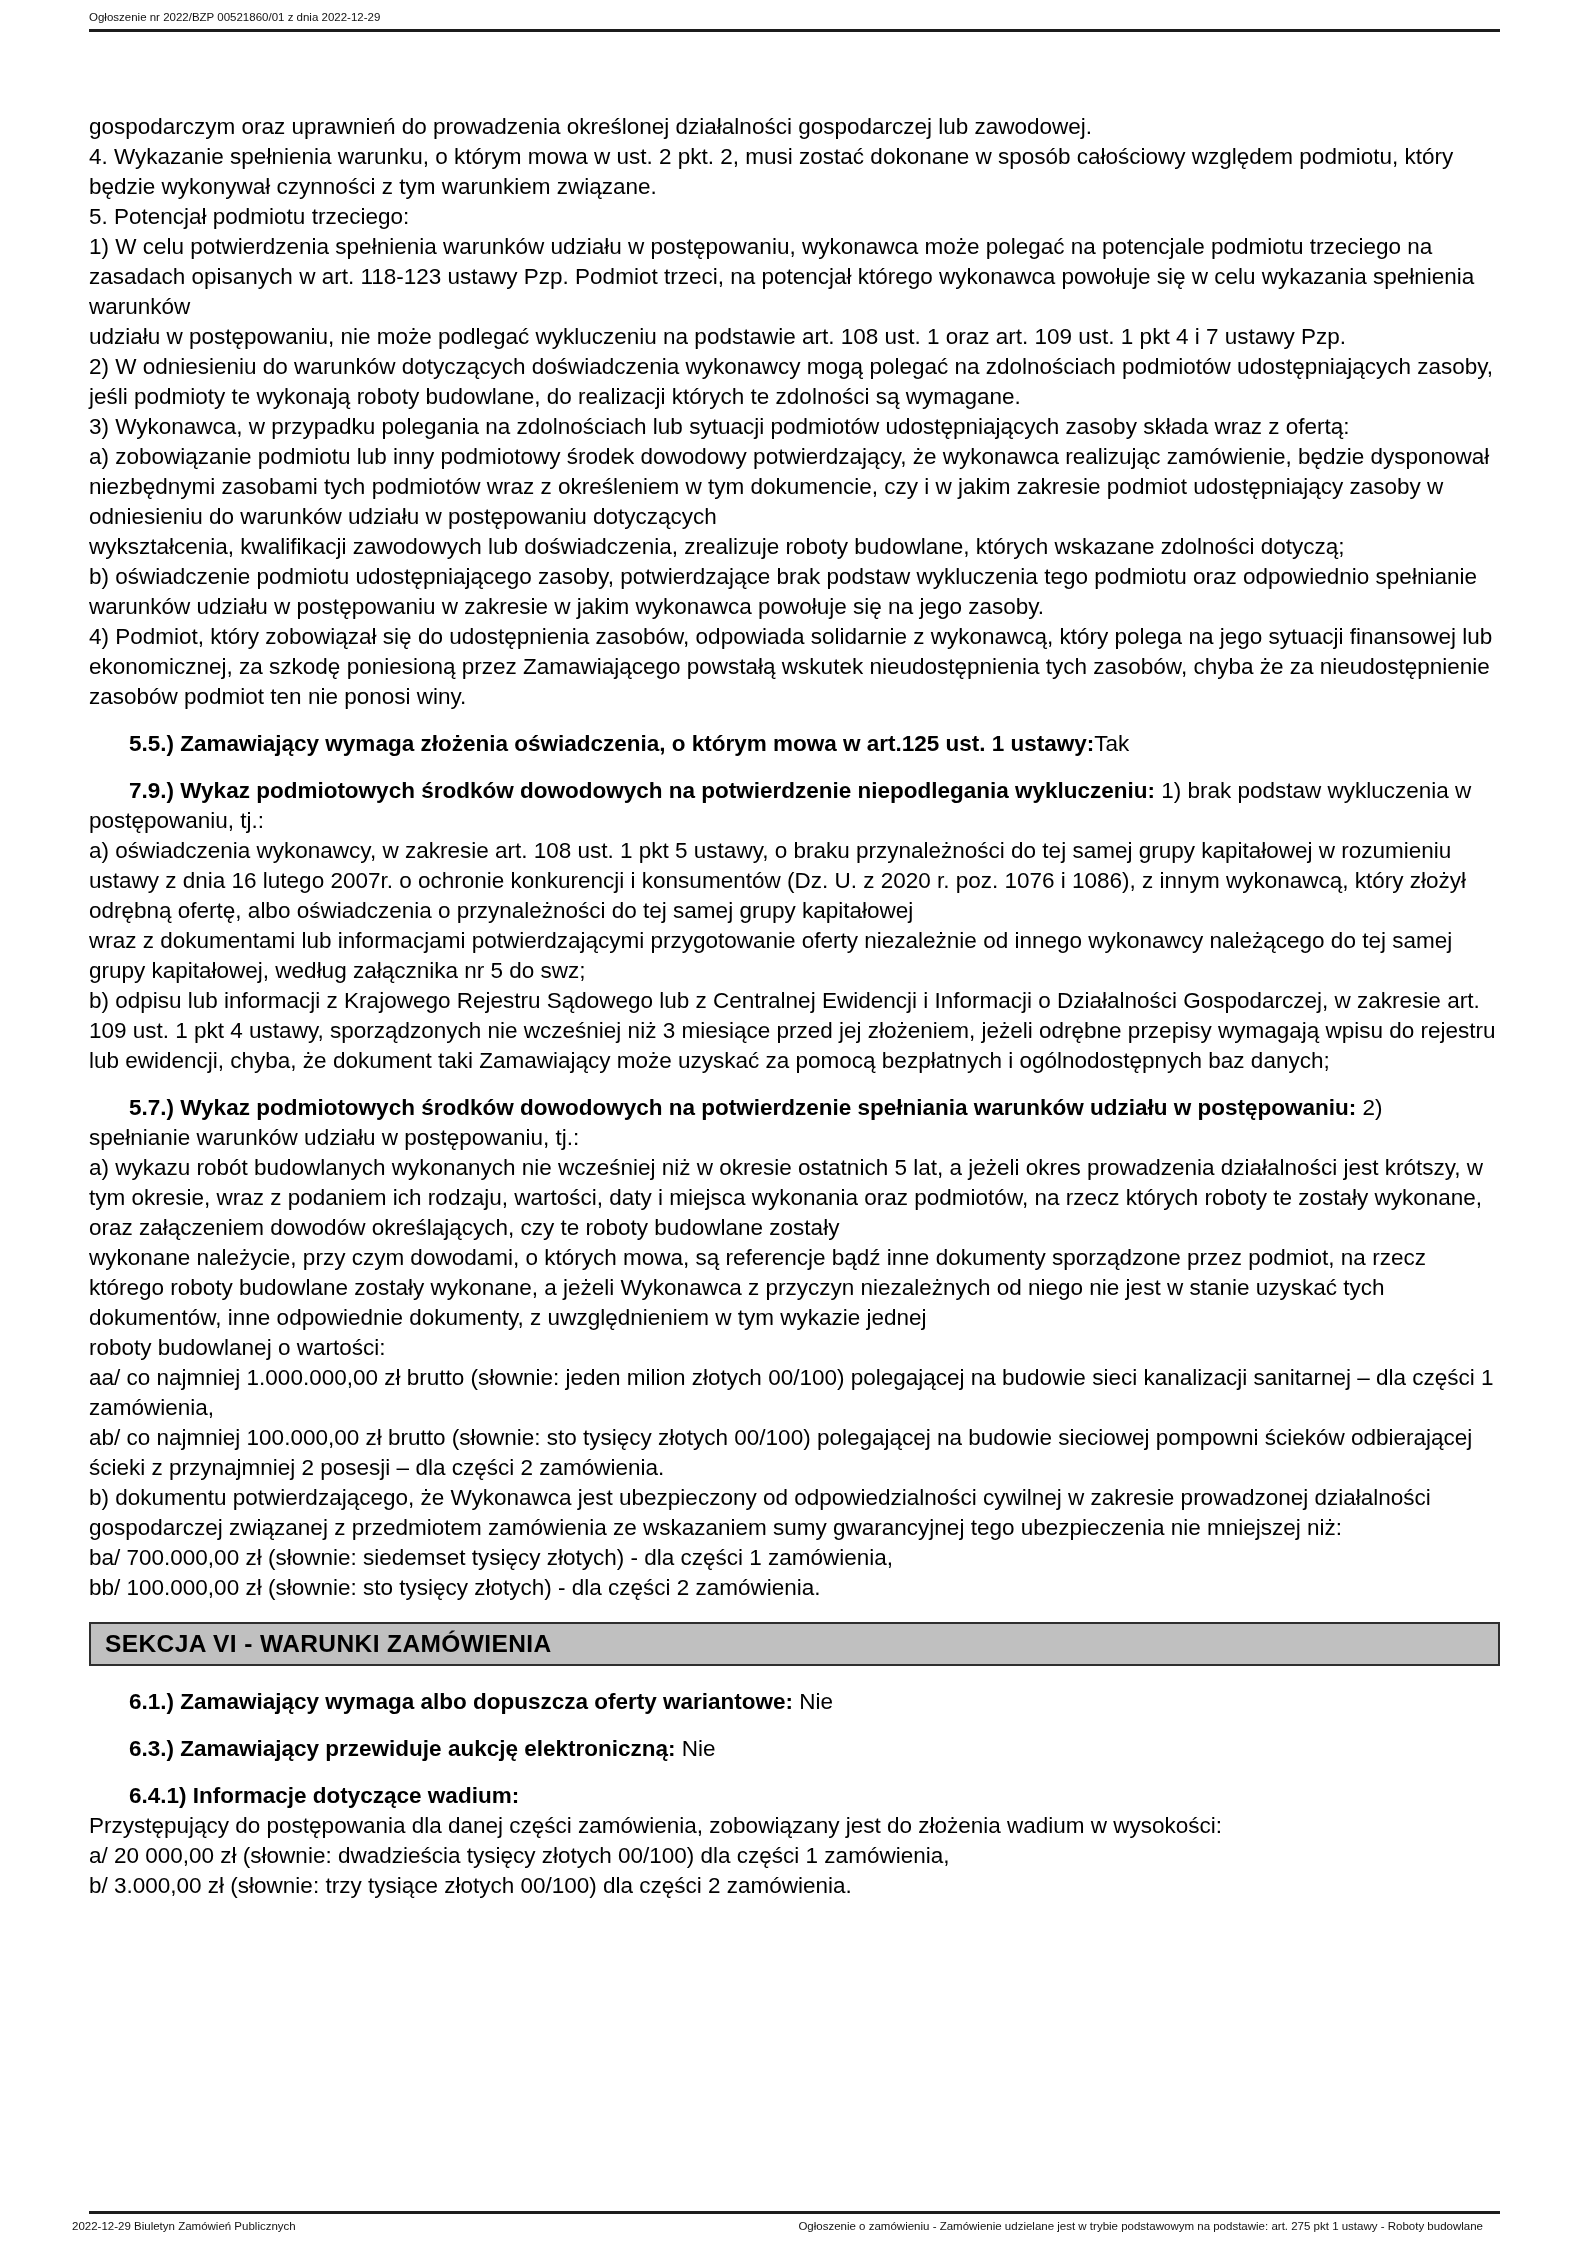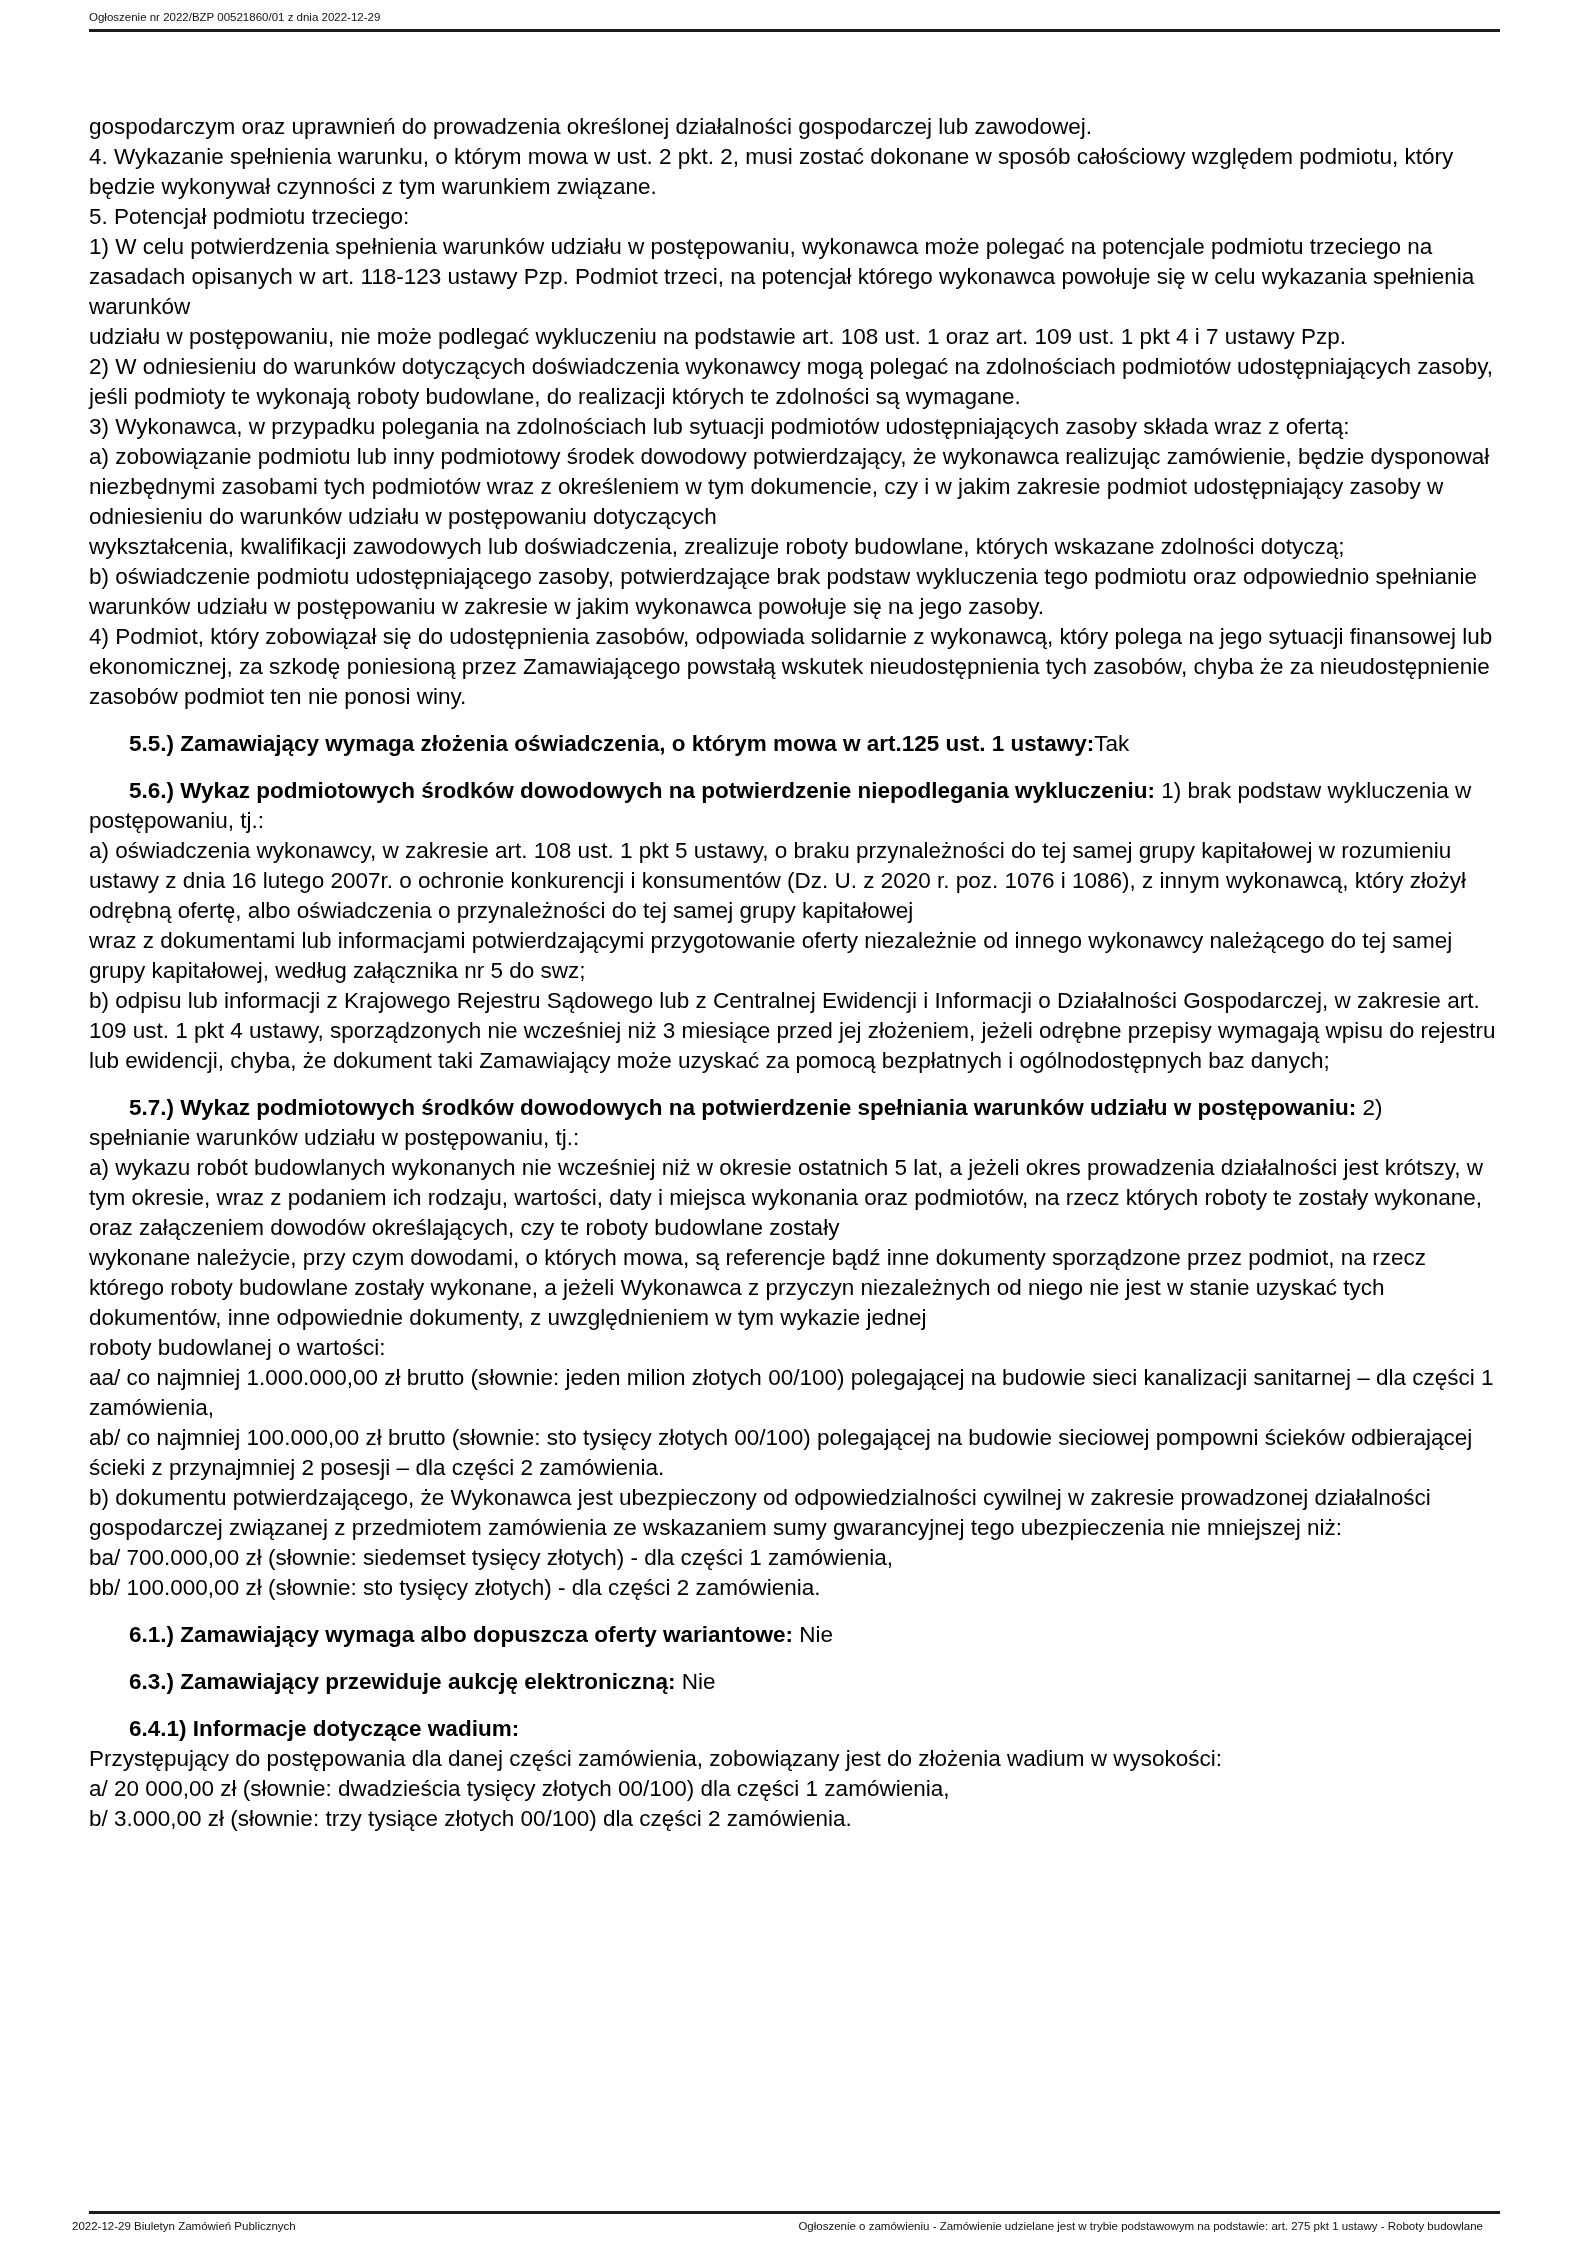--- a/index.html
+++ b/index.html
@@ -87,36 +87,37 @@
 2) W odniesieniu do warunków dotyczących doświadczenia wykonawcy mogą polegać na zdolnościach podmiotów udostępniających zasoby, jeśli podmioty te wykonają roboty budowlane, do realizacji których te zdolności są wymagane.
 3) Wykonawca, w przypadku polegania na zdolnościach lub sytuacji podmiotów udostępniających zasoby składa wraz z ofertą:
 a) zobowiązanie podmiotu lub inny podmiotowy środek dowodowy potwierdzający, że wykonawca realizując zamówienie, będzie dysponował niezbędnymi zasobami tych podmiotów wraz z określeniem w tym dokumencie, czy i w jakim zakresie podmiot udostępniający zasoby w odniesieniu do warunków udziału w postępowaniu dotyczących
 wykształcenia, kwalifikacji zawodowych lub doświadczenia, zrealizuje roboty budowlane, których wskazane zdolności dotyczą;
 b) oświadczenie podmiotu udostępniającego zasoby, potwierdzające brak podstaw wykluczenia tego podmiotu oraz odpowiednio spełnianie warunków udziału w postępowaniu w zakresie w jakim wykonawca powołuje się na jego zasoby.
 4) Podmiot, który zobowiązał się do udostępnienia zasobów, odpowiada solidarnie z wykonawcą, który polega na jego sytuacji finansowej lub ekonomicznej, za szkodę poniesioną przez Zamawiającego powstałą wskutek nieudostępnienia tych zasobów, chyba że za nieudostępnienie
 zasobów podmiot ten nie ponosi winy.</div>
 
     <div class="block"><b>5.5.) Zamawiający wymaga złożenia oświadczenia, o którym mowa w art.125 ust. 1 ustawy:</b><span>Tak</span></div>
 
-    <div class="block"><b>5.6.) Wykaz podmiotowych środków dowodowych na potwierdzenie niepodlegania wykluczeniu:</b><span> 1) brak podstaw wykluczenia w postępowaniu, tj.:
+    <div class="block"><b>7.9.) Wykaz podmiotowych środków dowodowych na potwierdzenie niepodlegania wykluczeniu:</b><span> 1) brak podstaw wykluczenia w postępowaniu, tj.:
 a) oświadczenia wykonawcy, w zakresie art. 108 ust. 1 pkt 5 ustawy, o braku przynależności do tej samej grupy kapitałowej w rozumieniu ustawy z dnia 16 lutego 2007r. o ochronie konkurencji i konsumentów (Dz. U. z 2020 r. poz. 1076 i 1086), z innym wykonawcą, który złożył odrębną ofertę, albo oświadczenia o przynależności do tej samej grupy kapitałowej
 wraz z dokumentami lub informacjami potwierdzającymi przygotowanie oferty niezależnie od innego wykonawcy należącego do tej samej grupy kapitałowej, według załącznika nr 5 do swz;
 b) odpisu lub informacji z Krajowego Rejestru Sądowego lub z Centralnej Ewidencji i Informacji o Działalności Gospodarczej, w zakresie art. 109 ust. 1 pkt 4 ustawy, sporządzonych nie wcześniej niż 3 miesiące przed jej złożeniem, jeżeli odrębne przepisy wymagają wpisu do rejestru lub ewidencji, chyba, że dokument taki Zamawiający może uzyskać za pomocą bezpłatnych i ogólnodostępnych baz danych;</span></div>
 
     <div class="block"><b>5.7.) Wykaz podmiotowych środków dowodowych na potwierdzenie spełniania warunków udziału w postępowaniu:</b><span> 2)
 spełnianie warunków udziału w postępowaniu, tj.:
 a) wykazu robót budowlanych wykonanych nie wcześniej niż w okresie ostatnich 5 lat, a jeżeli okres prowadzenia działalności jest krótszy, w tym okresie, wraz z podaniem ich rodzaju, wartości, daty i miejsca wykonania oraz podmiotów, na rzecz których roboty te zostały wykonane, oraz załączeniem dowodów określających, czy te roboty budowlane zostały
 wykonane należycie, przy czym dowodami, o których mowa, są referencje bądź inne dokumenty sporządzone przez podmiot, na rzecz którego roboty budowlane zostały wykonane, a jeżeli Wykonawca z przyczyn niezależnych od niego nie jest w stanie uzyskać tych dokumentów, inne odpowiednie dokumenty, z uwzględnieniem w tym wykazie jednej
 roboty budowlanej o wartości:
 aa/ co najmniej 1.000.000,00 zł brutto (słownie: jeden milion złotych 00/100) polegającej na budowie sieci kanalizacji sanitarnej – dla części 1 zamówienia,
 ab/ co najmniej 100.000,00 zł brutto (słownie: sto tysięcy złotych 00/100) polegającej na budowie sieciowej pompowni ścieków odbierającej ścieki z przynajmniej 2 posesji – dla części 2 zamówienia.
 b) dokumentu potwierdzającego, że Wykonawca jest ubezpieczony od odpowiedzialności cywilnej w zakresie prowadzonej działalności gospodarczej związanej z przedmiotem zamówienia ze wskazaniem sumy gwarancyjnej tego ubezpieczenia nie mniejszej niż:
 ba/ 700.000,00 zł (słownie: siedemset tysięcy złotych) - dla części 1 zamówienia,
 bb/ 100.000,00 zł (słownie: sto tysięcy złotych) - dla części 2 zamówienia.</span></div>
 
+    <div class="banner">SEKCJA VI - WARUNKI ZAMÓWIENIA</div>
 
     <div class="block"><b>6.1.) Zamawiający wymaga albo dopuszcza oferty wariantowe:</b><span> Nie</span></div>
 
     <div class="block"><b>6.3.) Zamawiający przewiduje aukcję elektroniczną:</b><span> Nie</span></div>
 
 
     <div class="block"><b>6.4.1) Informacje dotyczące wadium:</b><span>
 Przystępujący do postępowania dla danej części zamówienia, zobowiązany jest do złożenia wadium w wysokości:
 a/ 20 000,00 zł (słownie: dwadzieścia tysięcy złotych 00/100) dla części 1 zamówienia,
 b/ 3.000,00 zł (słownie: trzy tysiące złotych 00/100) dla części 2 zamówienia.</span></div>

